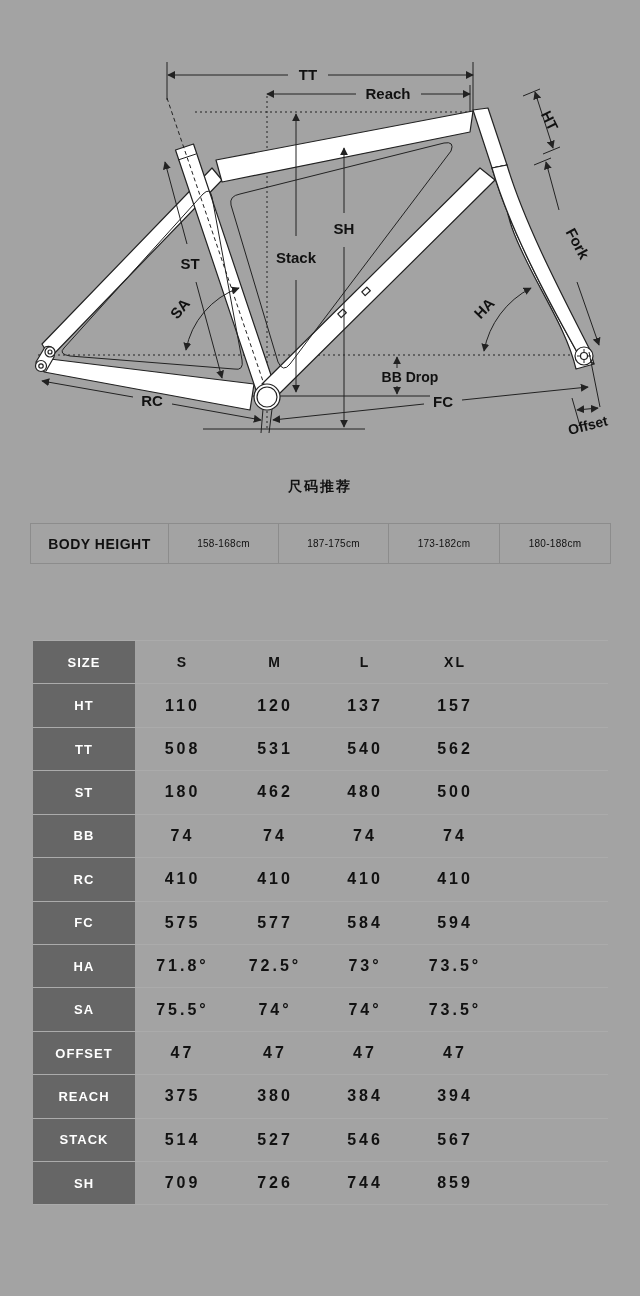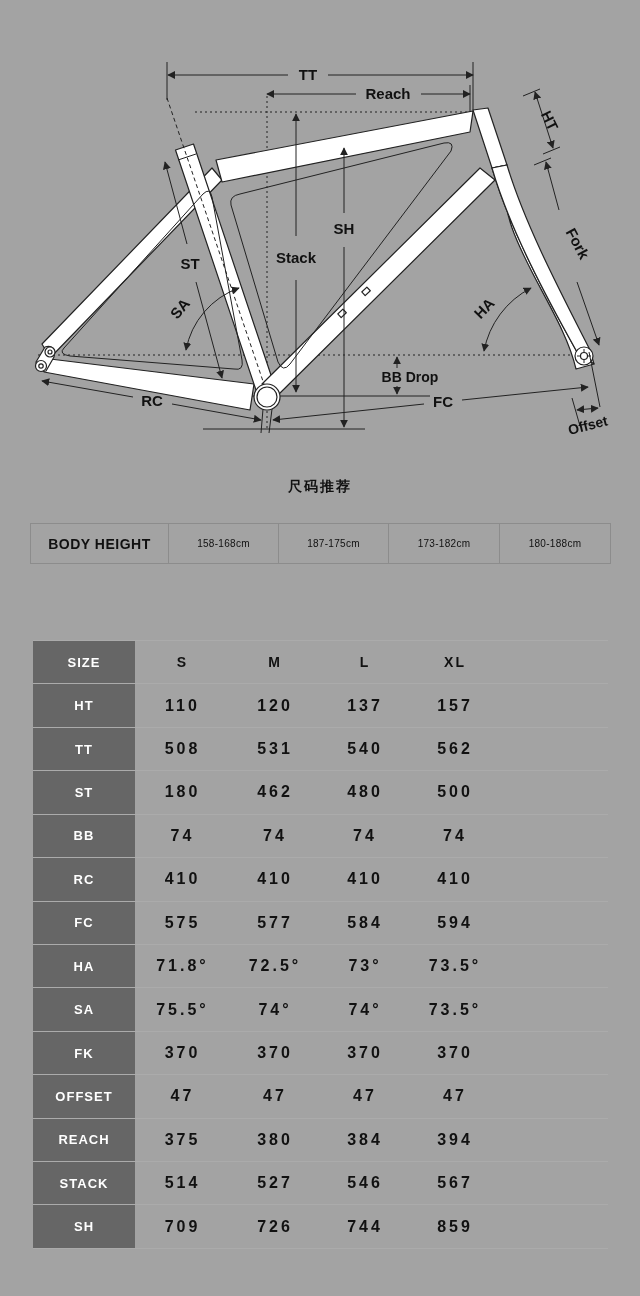--- a/index.html
+++ b/index.html
@@ -246,28 +246,20 @@
         </tr>
         <tr>
           <th class="glabel">SA</th>
           <td class="gval">75.5°</td>
           <td class="gval">74°</td>
           <td class="gval">74°</td>
           <td class="gval">73.5°</td>
           <td class="fill"></td>
         </tr>
         <tr>
-          <th class="glabel">FK</th>
-          <td class="gval">370</td>
-          <td class="gval">370</td>
-          <td class="gval">370</td>
-          <td class="gval">370</td>
-          <td class="fill"></td>
-        </tr>
-        <tr>
           <th class="glabel">OFFSET</th>
           <td class="gval">47</td>
           <td class="gval">47</td>
           <td class="gval">47</td>
           <td class="gval">47</td>
           <td class="fill"></td>
         </tr>
         <tr>
           <th class="glabel">REACH</th>
           <td class="gval">375</td>

